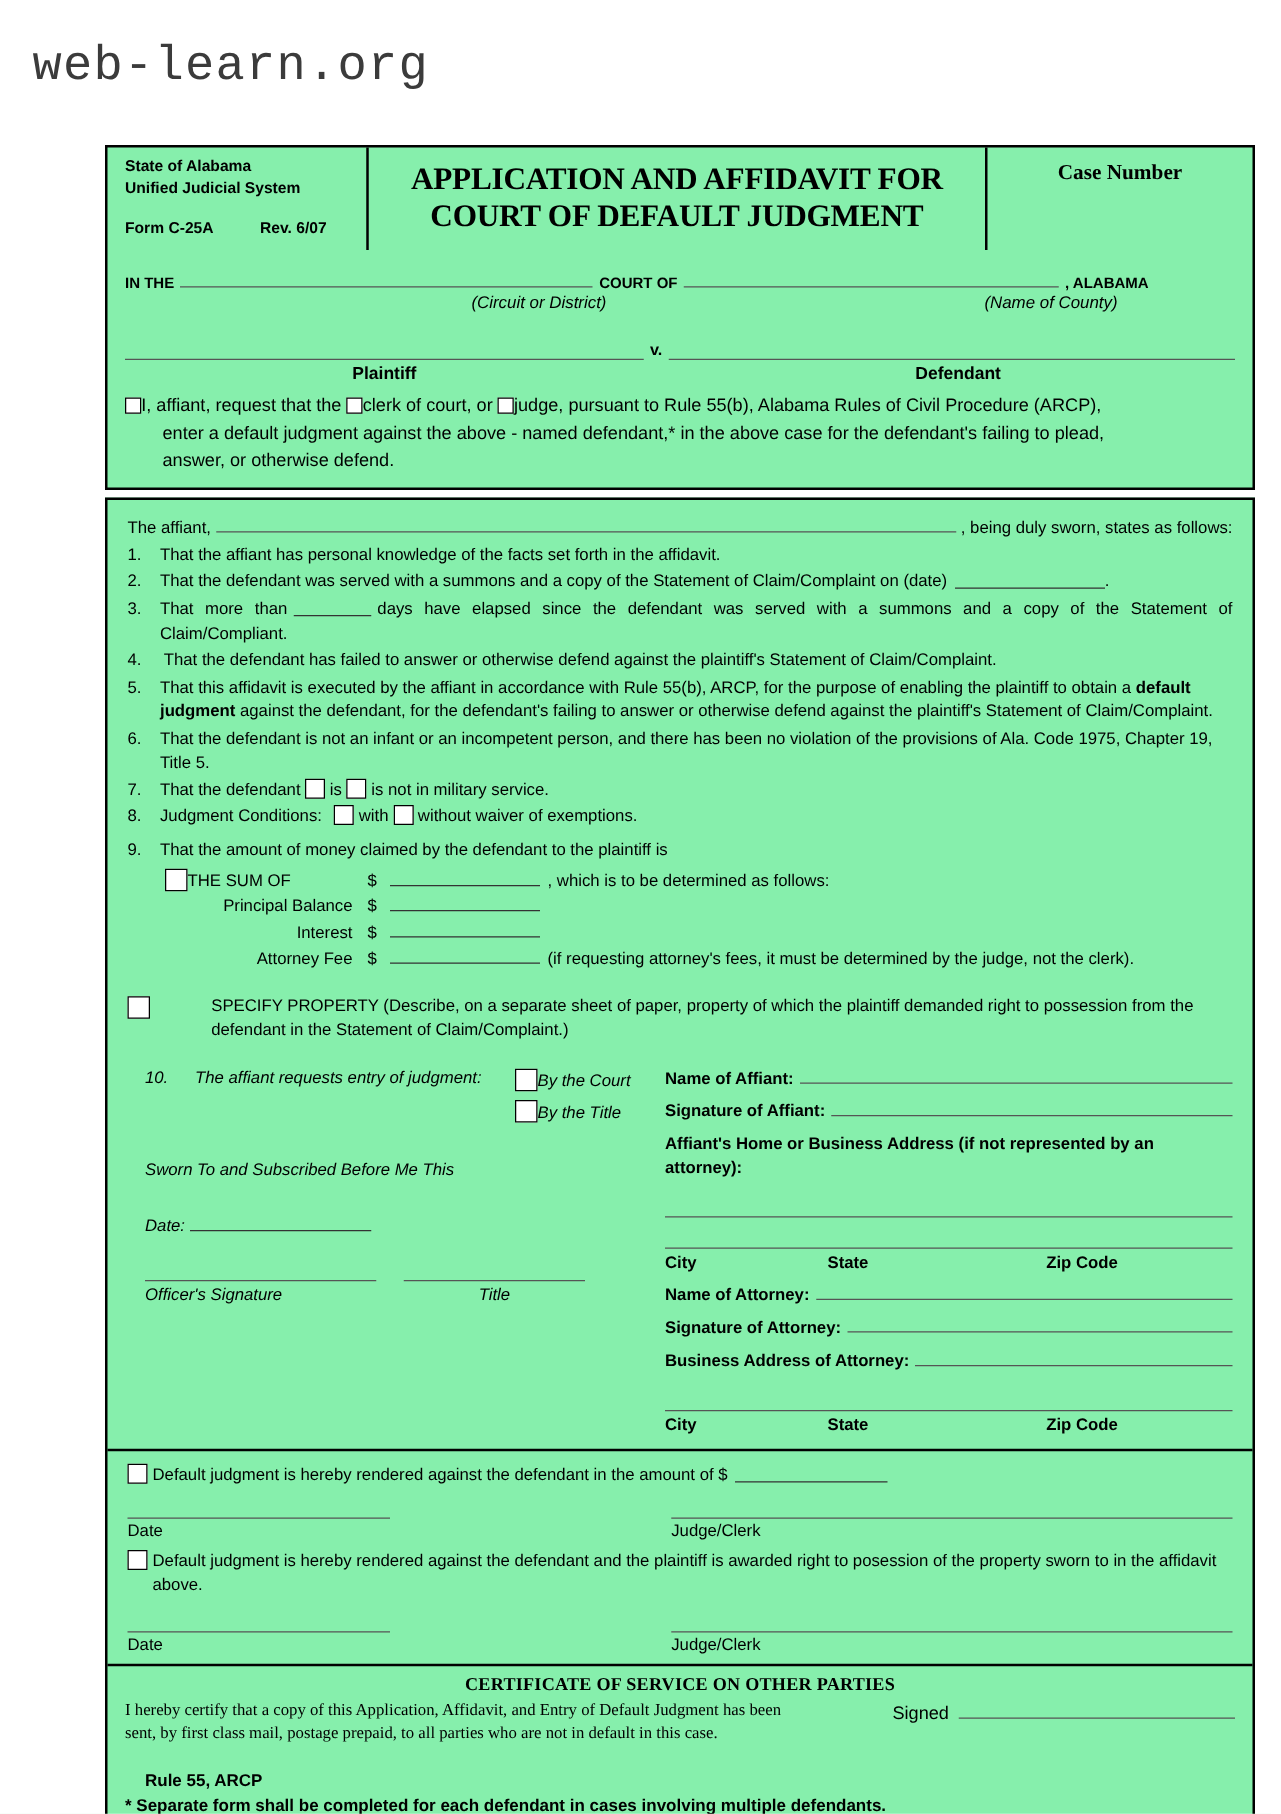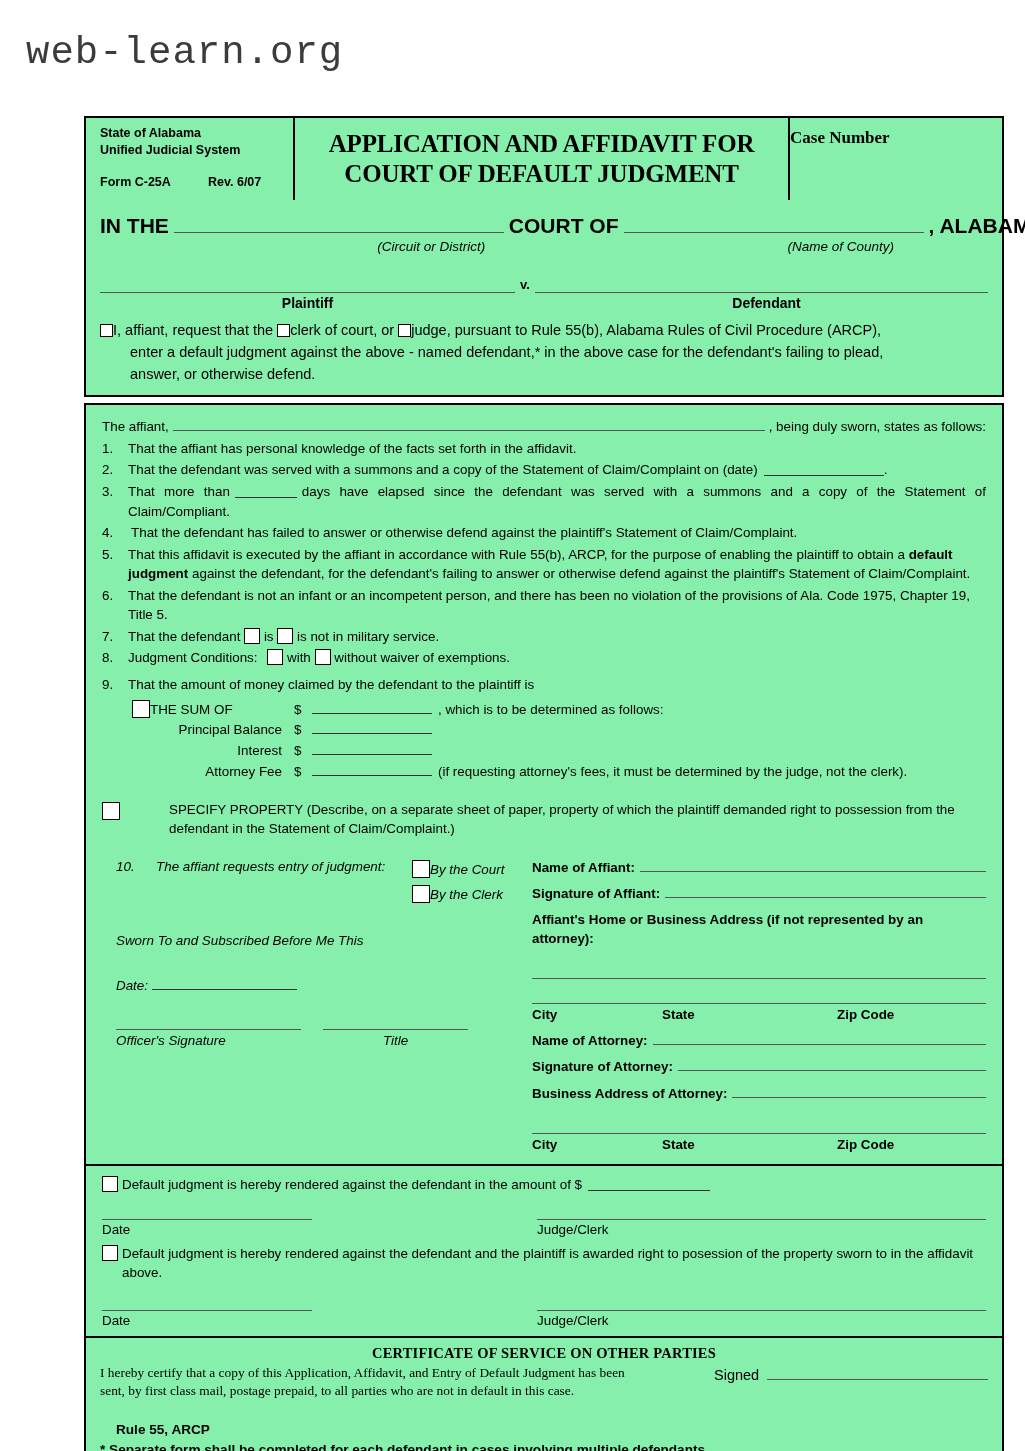--- a/index.html
+++ b/index.html
@@ -22,26 +22,26 @@
   
   .hdr{display:flex;align-items:stretch;min-height:82px;}
   .hdr-left{width:209px;border-right:2px solid #000;padding:7px 0 5px 14px;box-sizing:border-box;}
   .hdr-left .l1{font-size:12.5px;font-weight:bold;line-height:1.32;}
   .hdr-left .l2{font-size:12.5px;font-weight:bold;margin-top:17px;display:flex;}
   .hdr-left .l2 .fm{width:108px;}
   .hdr-mid{flex:1;border-right:2px solid #000;display:flex;flex-direction:column;
            align-items:center;justify-content:center;padding:4px 6px;box-sizing:border-box;}
   .hdr-mid div{font-family:"Liberation Serif",serif;font-weight:bold;font-size:25px;line-height:1.22;
                white-space:nowrap;letter-spacing:-.2px;}
-  .hdr-right{width:212px;display:flex;justify-content:flex-start;padding-top:10px;box-sizing:border-box;}
+  .hdr-right{width:212px;display:flex;justify-content:center;padding-top:10px;box-sizing:border-box;}
   .hdr-right span{font-family:"Liberation Serif",serif;font-weight:bold;font-size:17px;}
 
   
   .court{padding:14px 14px 10px 14px;}
-  .court-row{display:flex;align-items:baseline;font-size:21px;font-weight:bold;white-space:nowrap;}
+  .court-row{display:flex;align-items:baseline;font-size:12px;font-weight:bold;white-space:nowrap;}
   .ul{border-bottom:1.6px solid #555;flex:none;height:15px;}
   .sub{display:flex;font-size:13.5px;font-style:italic;font-weight:normal;margin-top:1px;}
   .parties{display:flex;align-items:flex-end;margin-top:22px;}
   .pline{border-bottom:1.8px solid #555;height:16px;}
   .vtxt{font-size:13px;font-weight:bold;padding:0 5px 1px 5px;}
   .plabels{display:flex;font-size:14px;font-weight:bold;margin-top:2px;}
   .req{margin-top:9px;font-size:14.5px;line-height:1.5;}
   .req p{margin:0;}
   .req .cont{padding-left:30px;}
 
@@ -274,21 +274,21 @@
         <span class="tx">SPECIFY PROPERTY (Describe, on a separate sheet of paper, property of which the plaintiff demanded right to possession from the defendant in the Statement of Claim/Complaint.)</span>
       </div>
 
       <div class="two">
         <div class="col-l">
           <div class="c10">
             <span class="num">10.</span>
             <span class="tx">The affiant requests entry of judgment:</span>
             <span class="opts">
               <div><span class="cb xl"></span><span>By the Court</span></div>
-              <div><span class="cb xl"></span><span>By the Clerk</span></div>
+              <div><span class="cb xl"></span><span>By the Title</span></div>
             </span>
           </div>
           <div class="sworn">Sworn To and Subscribed Before Me This</div>
           <div class="datel">
             <span>Date:</span>
             <span class="ul3"></span>
           </div>
           <div class="sigrow">
             <span class="c" style="width:185px;">
               <div class="sigline"></div>

